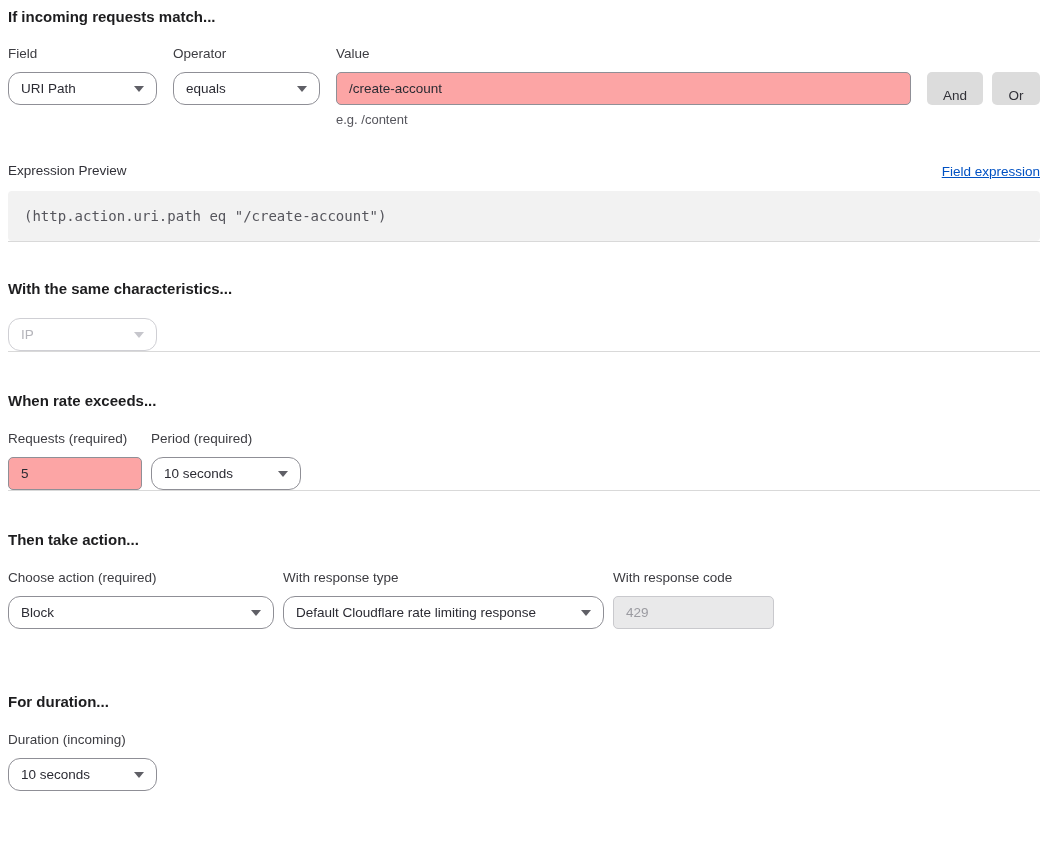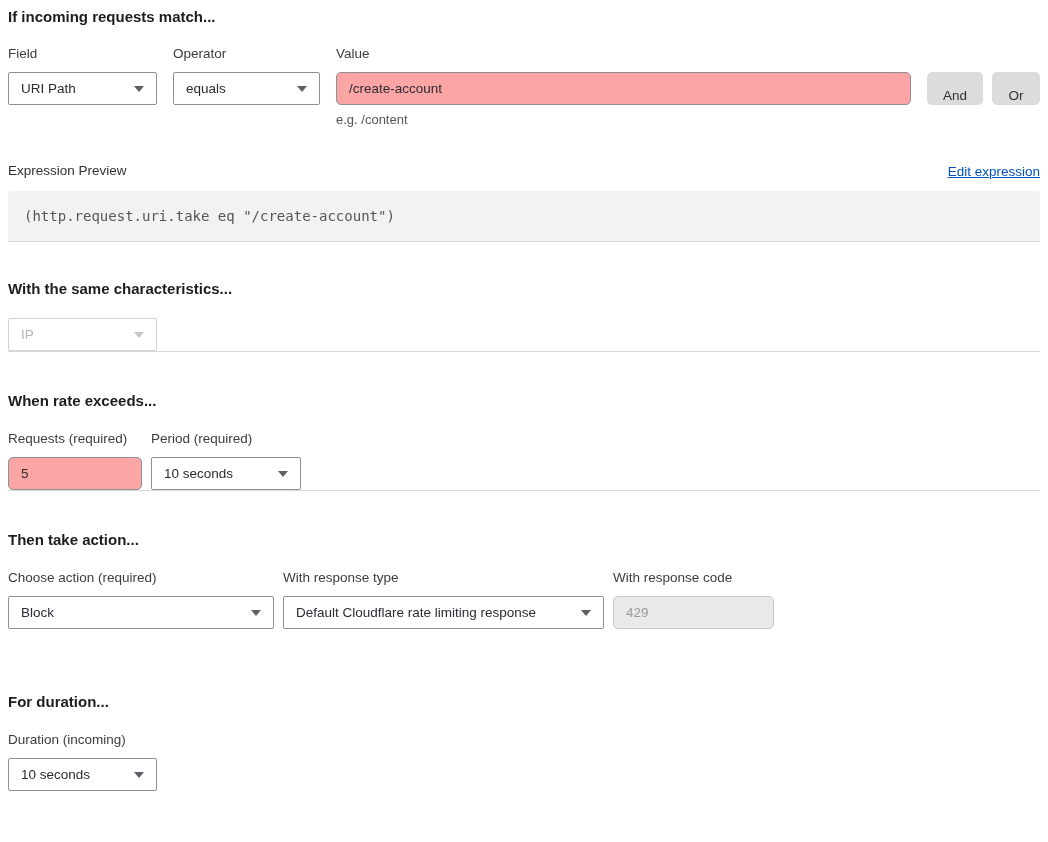--- a/index.html
+++ b/index.html
@@ -19,21 +19,21 @@
   .flabel {
     font-size: 13.5px; color: #3c3c41; line-height: 16px;
     display: block; margin-bottom: 10px;
   }
   .builder-row { display: flex; gap: 16px; align-items: flex-start; margin-top: 20px; }
   .fcol { display: flex; flex-direction: column; }
   .col-field    { width: 149px; }
   .col-operator { width: 147px; }
   .col-value    { flex: 1; }
   .select {
-    height: 33px; border: 1px solid #8f8f96; border-radius: 2px;
+    height: 33px; border: 1px solid #8f8f96; border-radius: 12px;
     background: #fff; display: flex; align-items: center;
     justify-content: space-between; padding: 0 12px;
     font-size: 13.5px; color: #2b2b33; cursor: pointer;
   }
   .caret {
     width: 0; height: 0; flex: 0 0 auto; margin-left: 8px;
     border-left: 5px solid transparent; border-right: 5px solid transparent;
     border-top: 6px solid #5f5f66;
   }
   .select.disabled { border-color: #cfcfd4; color: #b4b4ba; cursor: default; }
@@ -113,23 +113,23 @@
     <span class="hint">e.g. /content</span>
   </div>
   <div class="andor-group">
     <button class="gray-btn btn-and">And</button>
     <button class="gray-btn btn-or">Or</button>
   </div>
 </div>
 
 <div class="expr-header">
   <span class="expr-label">Expression Preview</span>
-  <a class="expr-link">Edit expression</a>
+  <a class="expr-link">Field expression</a>
 </div>
-<div class="expr-code">(http.request.uri.take eq "/create-account")</div>
+<div class="expr-code">(http.action.uri.path eq "/create-account")</div>
 
 <hr class="divider hr-1">
 
 <h2 class="section-heading mt-38">With the same characteristics...</h2>
 <div class="select disabled w-149 mt-20">
   <span>IP</span>
   <span class="caret"></span>
 </div>
 
 <hr class="divider hr-2">

